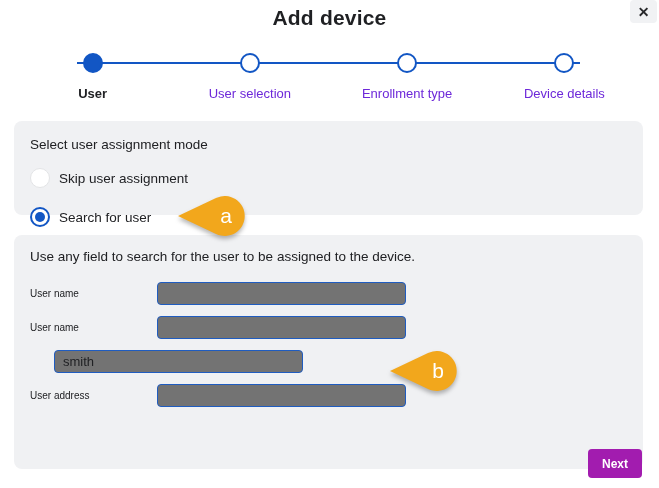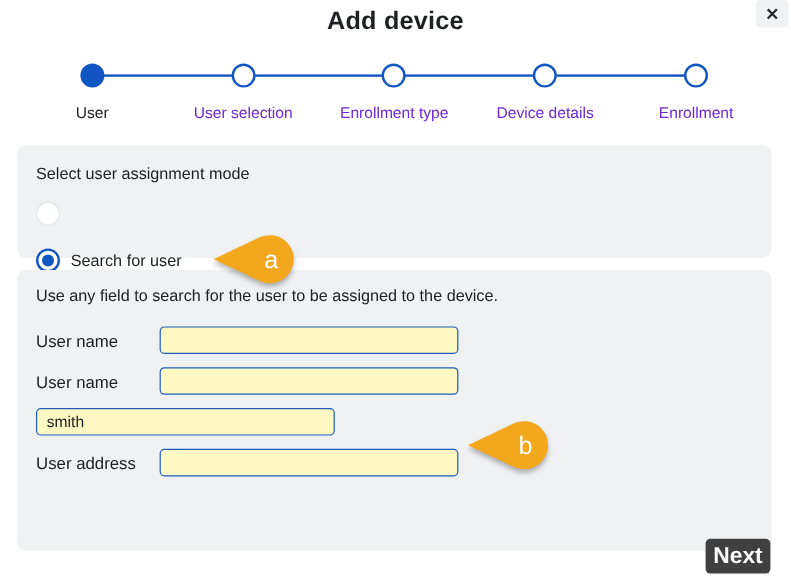--- a/index.html
+++ b/index.html
@@ -32,68 +32,68 @@
     background:#1256c4;
   }
   .steps { position:relative; display:flex; }
   .step { flex:1; display:flex; flex-direction:column; align-items:center; }
   .step-circle {
     width:20px; height:20px; border-radius:50%;
     background:#fff; border:2px solid #1256c4; z-index:1;
   }
   .step.active .step-circle { background:#1256c4; }
   .step-label { margin-top:13px; font-size:13px; color:#6d28d9; white-space:nowrap; }
-  .step.active .step-label { color:#202124; font-weight:normal; }
+  .step.active .step-label { color:#202124; font-weight:bold; }
 
   
   .panel {
     position:absolute; left:14px; width:629px;
     background:#f0f1f3; border-radius:8px; padding:16px;
   }
   .panel-assignment { top:121px; height:94px; }
-  .panel-search { top:225px; height:234px; padding-top:14px; }
+  .panel-search { top:235px; height:234px; padding-top:14px; }
 
   .section-heading { font-size:13.5px; color:#202124; }
 
   
   .radio-group { margin-top:16px; }
   .radio-row { display:flex; align-items:center; height:20px; margin-top:0; cursor:pointer; }
   .radio-row + .radio-row { margin-top:19px; }
   .radio-circle {
     width:20px; height:20px; border-radius:50%; background:#fff;
     border:1px solid #e3e4e6; flex:0 0 auto;
     display:flex; align-items:center; justify-content:center;
   }
   .radio-row.selected .radio-circle { border:2px solid #1256c4; }
   .radio-dot { width:10px; height:10px; border-radius:50%; background:transparent; }
   .radio-row.selected .radio-dot { background:#1256c4; }
   .radio-label { margin-left:9px; font-size:13.5px; color:#202124; font-weight:500; }
 
   
   .form-rows { margin-top:18px; }
   .form-row { display:flex; align-items:center; height:23px; margin-bottom:11px; }
-  .form-label { width:103px; font-size:14px; color:#202124; }
+  .form-label { width:103px; font-size:10px; color:#202124; }
   .form-input {
-    width:249px; height:23px; background:#fef9c3;
+    width:249px; height:23px; background:#737373;
     border:1.5px solid #1f5cc0; border-radius:4px;
     font-family:"Liberation Sans", sans-serif; font-size:13px; color:#202124;
-    padding:0 8px; outline:none;
+    padding:0 8px; outline:none;margin-left:24px;
   }
 
   
   .callout { position:absolute; width:76px; height:48px; pointer-events:none; }
   .callout svg { filter:drop-shadow(0 3px 2px rgba(0,0,0,.28)); }
   .callout-a { left:176px; top:192px; }
   .callout-b { left:388px; top:347px; }
 
   
   .next-btn {
     position:absolute; right:17px; bottom:10px;
-    width:54px; height:29px; background:#404040; color:#fff;
-    border:none; border-radius:4px; font-size:19px; font-weight:bold;
+    width:54px; height:29px; background:#a21caf; color:#fff;
+    border:none; border-radius:4px; font-size:12px; font-weight:bold;
     font-family:"Liberation Sans", sans-serif; cursor:pointer;margin-top:10px;
   }
 </style>
 </head>
 <body>
 
 <div class="dialog">
 
   <div class="title">Add device</div>
   <button class="close-btn">
@@ -112,34 +112,31 @@
         <div class="step-label">User selection</div>
       </div>
       <div class="step">
         <div class="step-circle"></div>
         <div class="step-label">Enrollment type</div>
       </div>
       <div class="step">
         <div class="step-circle"></div>
         <div class="step-label">Device details</div>
       </div>
-      <div class="step">
-        <div class="step-circle"></div>
-        <div class="step-label">Enrollment</div>
-      </div>
     </div>
   </div>
 
   <div class="panel panel-assignment">
     <div class="section-heading">Select user assignment mode</div>
     <div class="radio-group">
       <div class="radio-row">
         <div class="radio-circle">
             <div class="radio-dot"></div>
           </div>
+        <div class="radio-label">Skip user assignment</div>
       </div>
       <div class="radio-row selected">
         <div class="radio-circle">
             <div class="radio-dot"></div>
           </div>
         <div class="radio-label">Search for user</div>
       </div>
     </div>
   </div>
 

